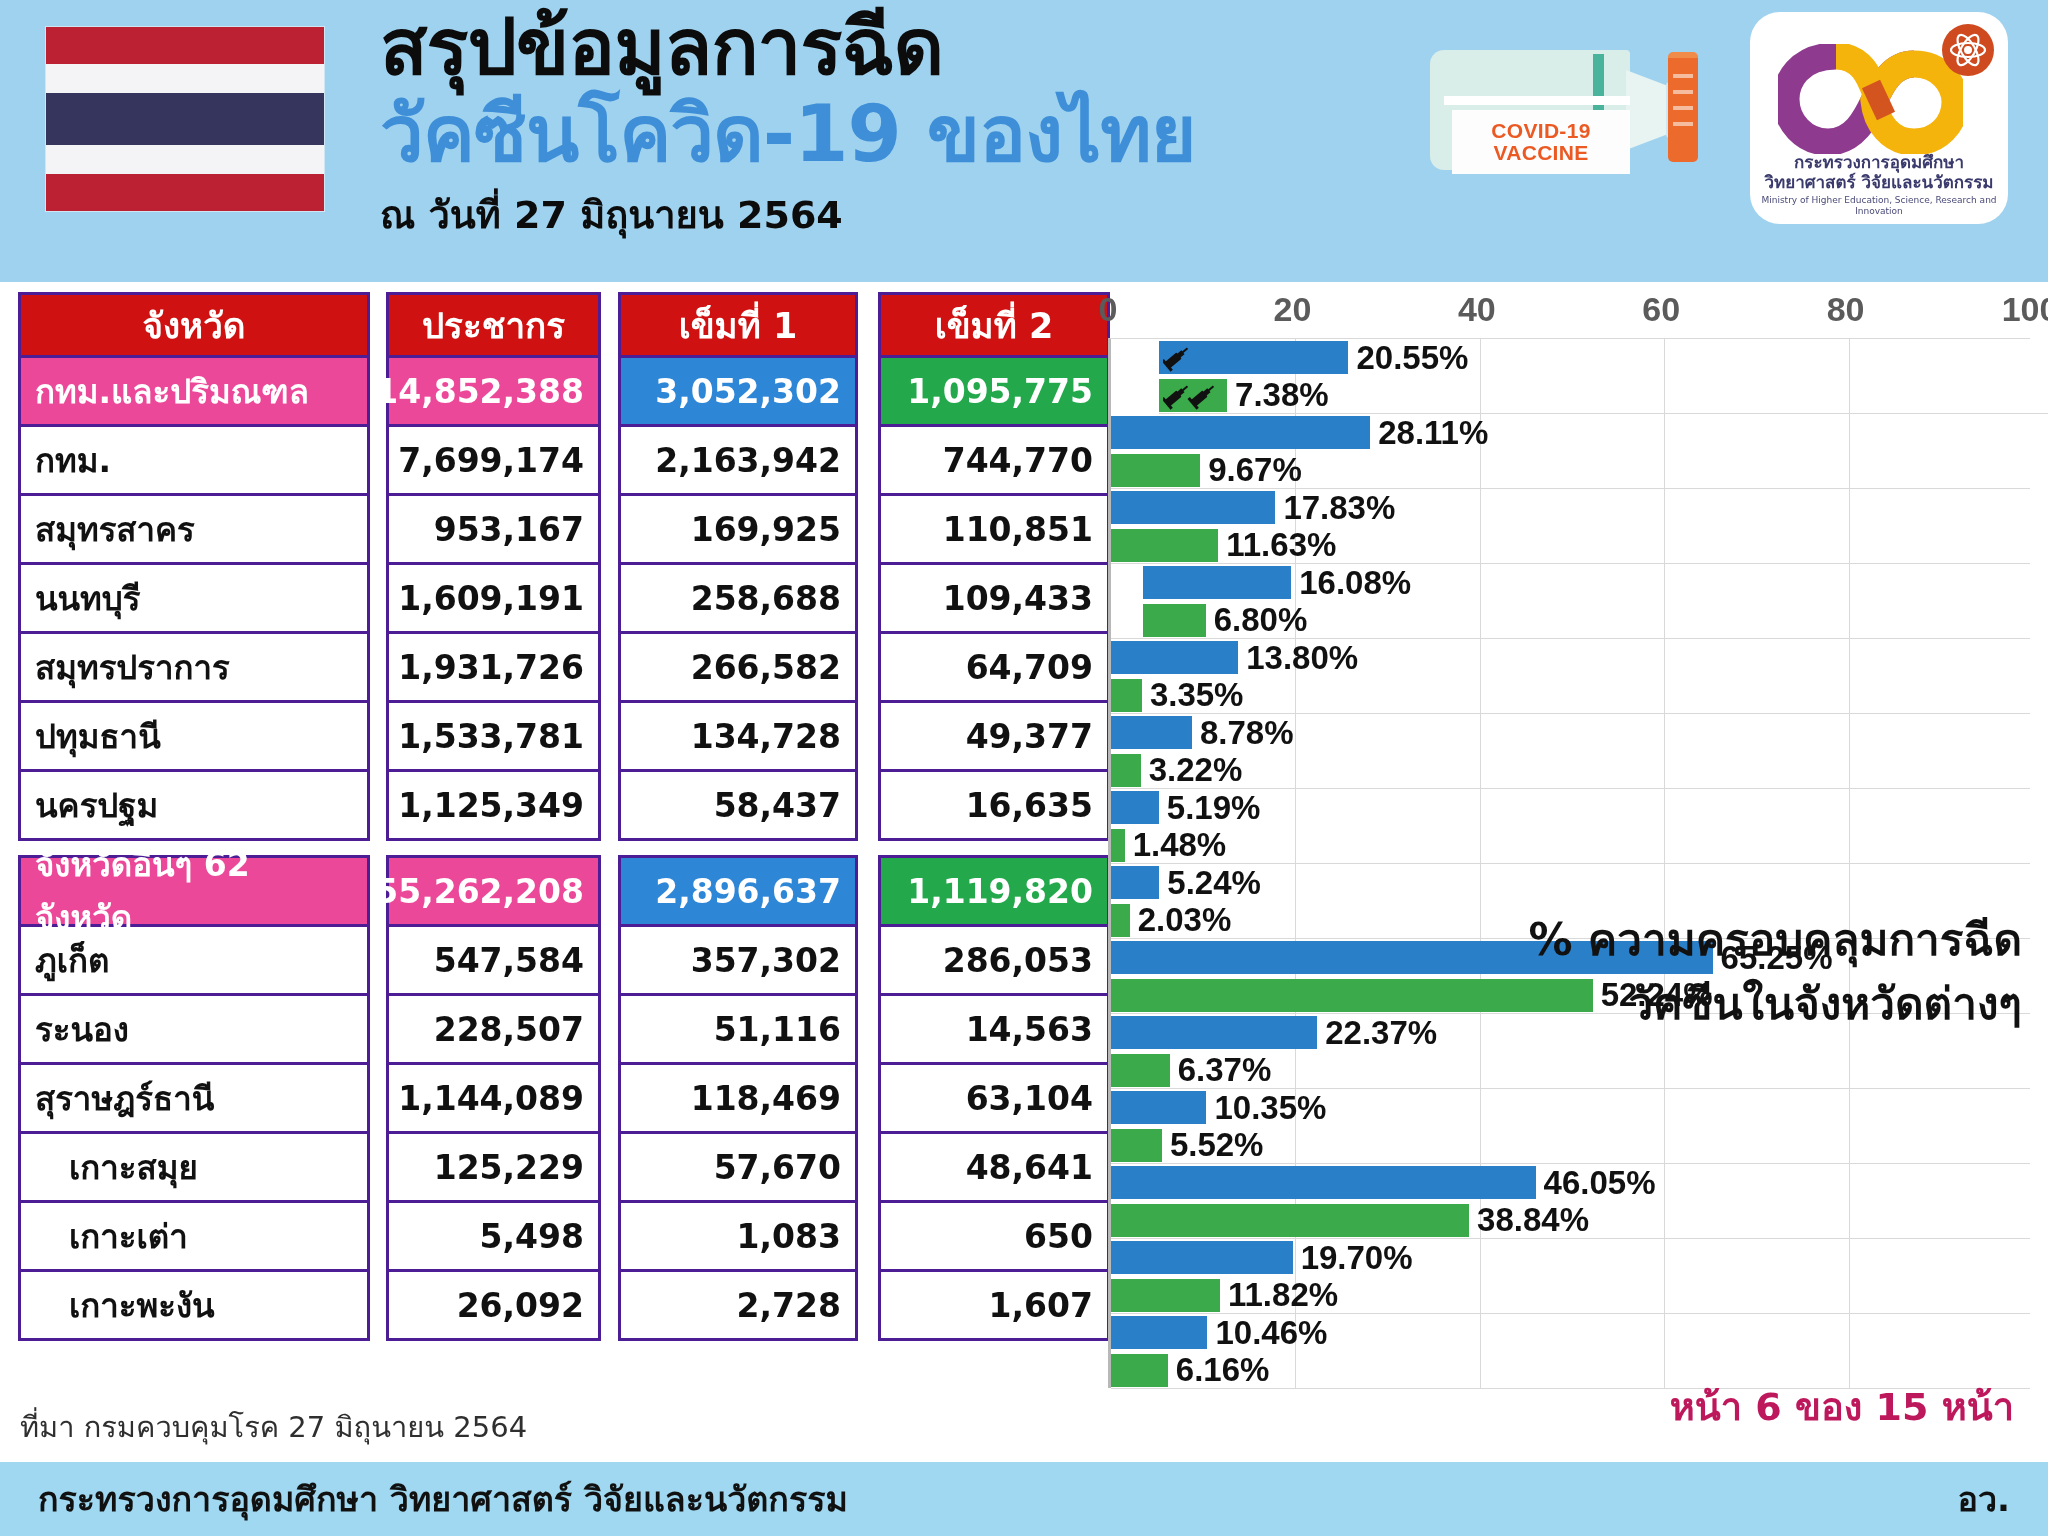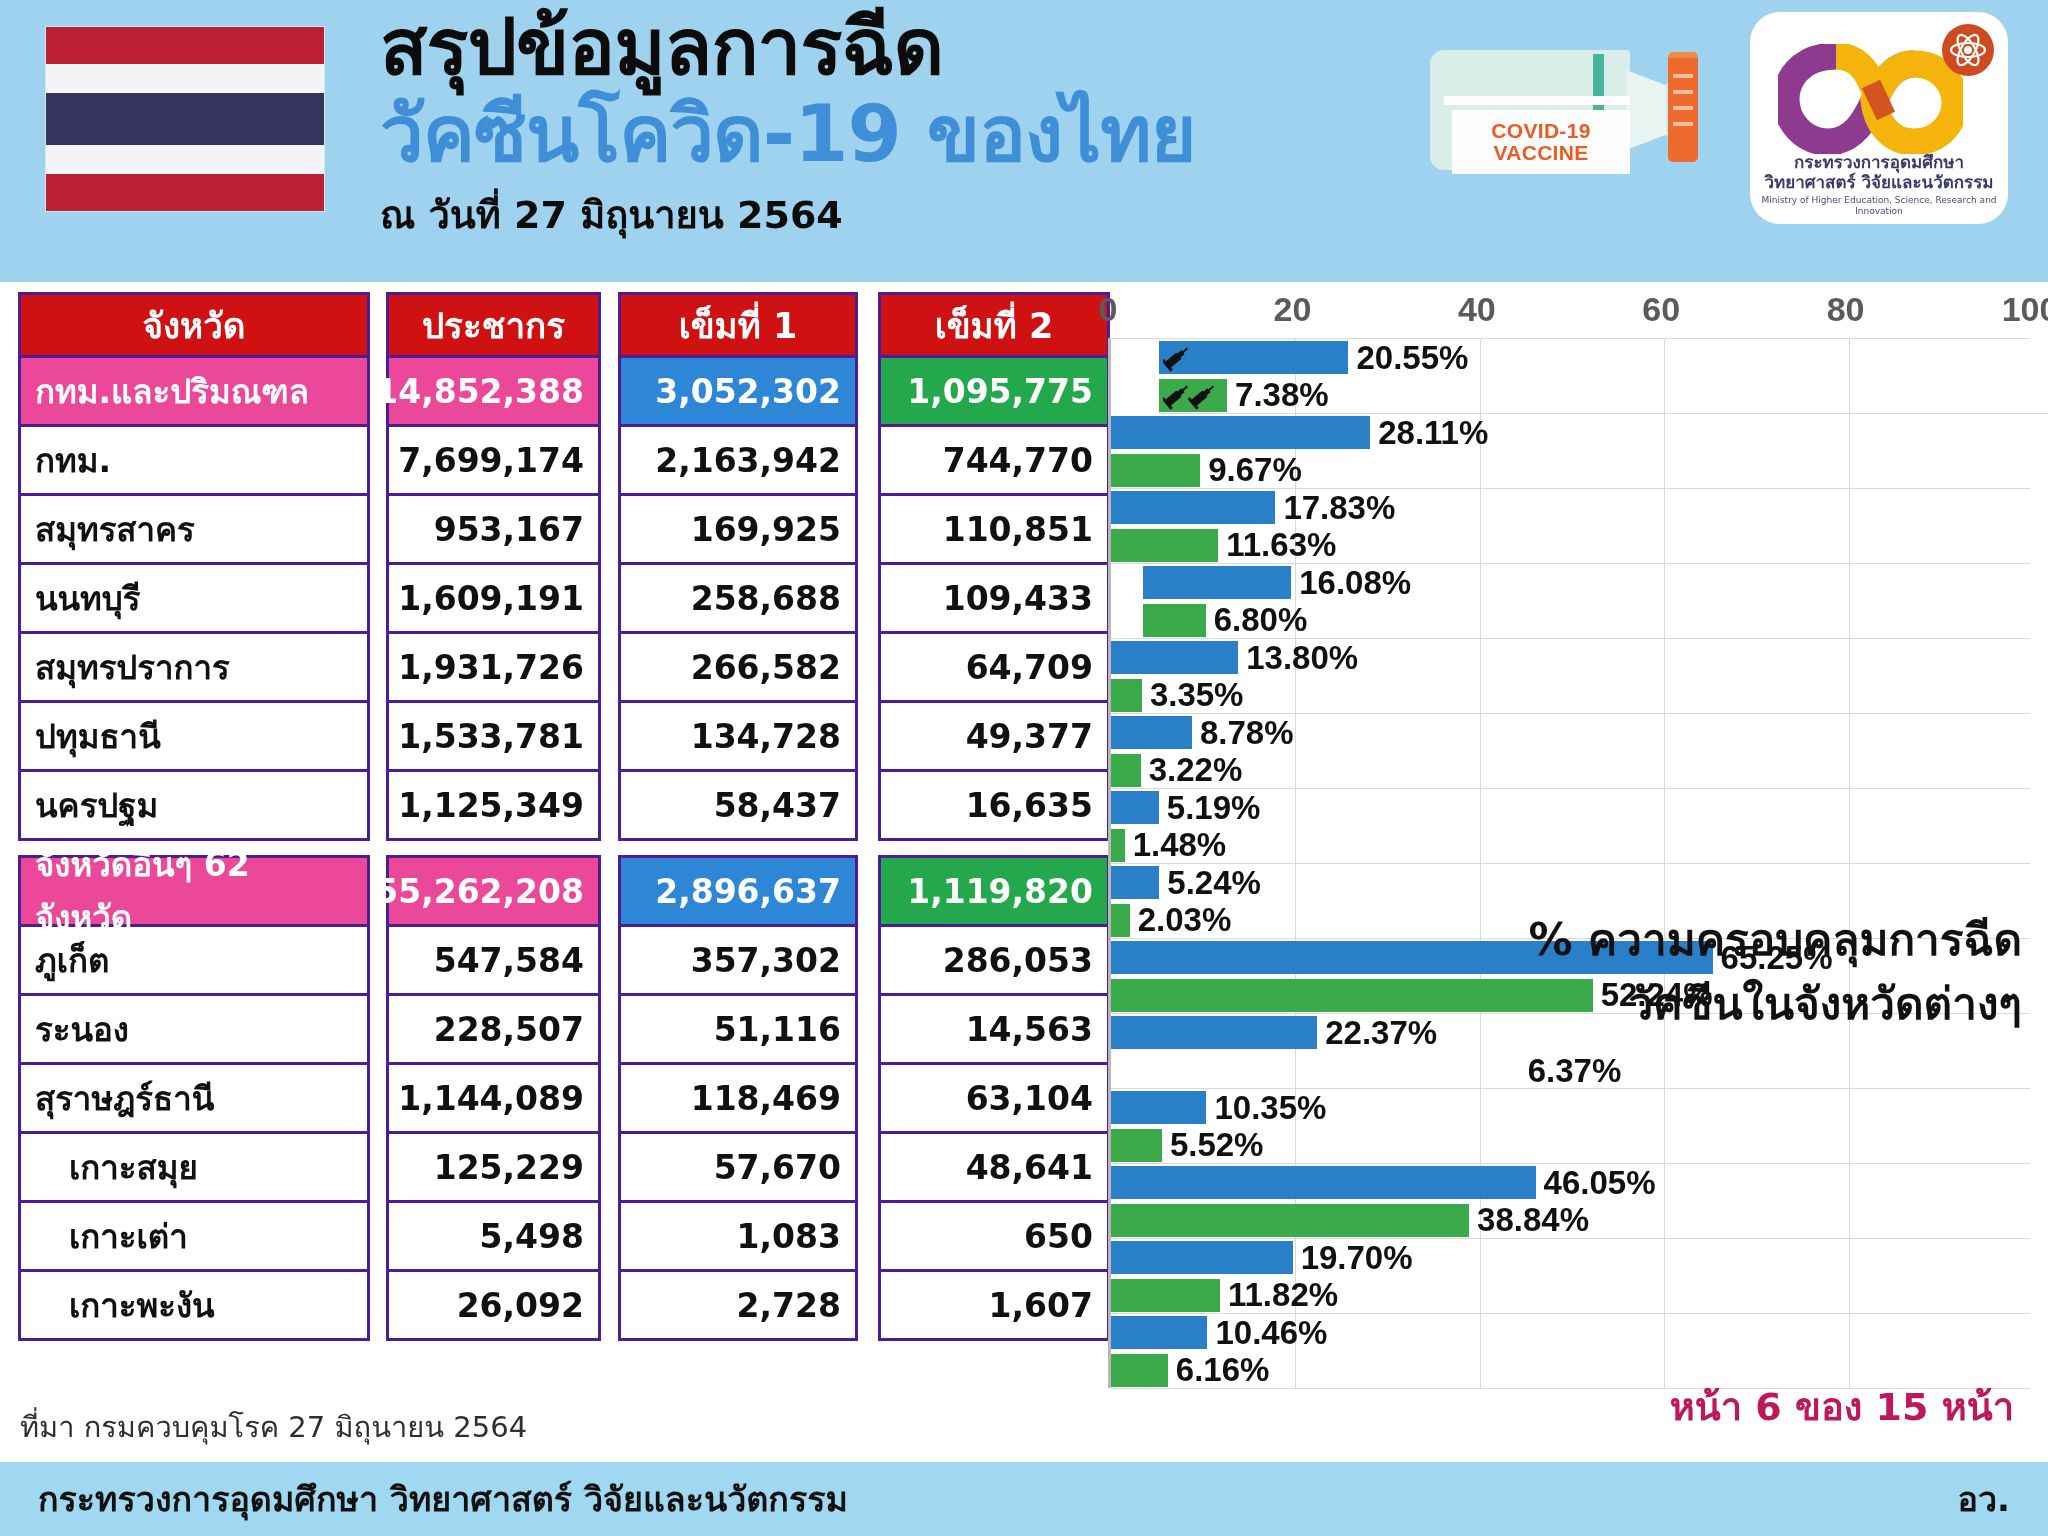--- a/index.html
+++ b/index.html
@@ -453,21 +453,21 @@
               <div class="bar d2" style="width: 481.653px; height: 33px;"></div>
               <span class="barlab">52.24%</span>
             </div>
             <div class="hline"></div>
           </div>
           <div class="grp" style="height: 75px;">
             <div class="barrow" style="height: 37.5px;">
               <div class="bar d1" style="width: 206.251px; height: 33px;"></div>
               <span class="barlab">22.37%</span>
             </div>
-            <div class="barrow" style="height: 37.5px; flex-direction: column;">
+            <div class="barrow" style="height: 37.5px;">
               <div class="bar d2" style="width: 58.7314px; height: 33px;"></div>
               <span class="barlab">6.37%</span>
             </div>
             <div class="hline"></div>
           </div>
           <div class="grp" style="height: 75px;">
             <div class="barrow" style="height: 37.5px;">
               <div class="bar d1" style="width: 95.427px; height: 33px;"></div>
               <span class="barlab">10.35%</span>
             </div>

